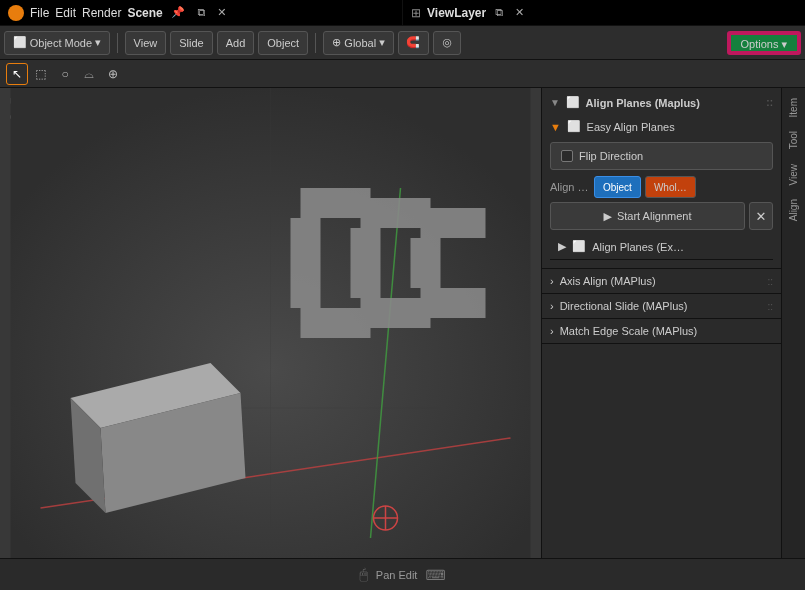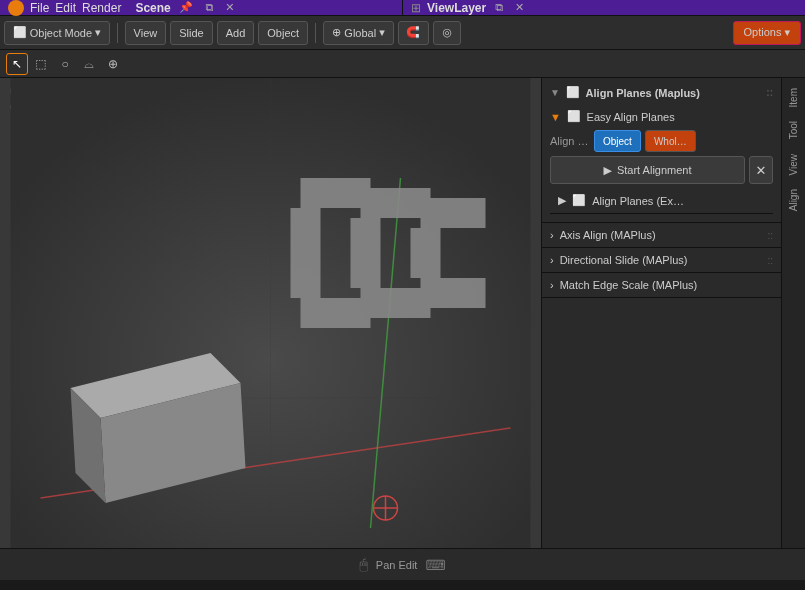--- a/index.html
+++ b/index.html
@@ -9,22 +9,22 @@
       background: #1a1a1a;
       font-family: 'Segoe UI', Arial, sans-serif;
       font-size: 12px;
       color: #cccccc;
       overflow: hidden;
     }
 
     
     .title-bars {
       display: flex;
-      height: 16px;
-      background: #4c1d95;
+      height: 26px;
+      background: #000000;
       border-bottom: 1px solid #111;
     }
     .title-bar {
       display: flex;
       align-items: center;
       padding: 0 8px;
       gap: 6px;
       color: #ccc;
       font-size: 12px;
     }
@@ -72,22 +72,22 @@
       padding: 3px 8px;
       cursor: pointer;
       height: 24px;
       display: flex;
       align-items: center;
       gap: 3px;
     }
     .separator { width: 1px; height: 20px; background: #555; margin: 0 3px; }
     .options-btn {
       margin-left: auto;
-      background: #c2410c;
-      border: 1px solid #be185d;
+      background: #15803d;
+      border: 4px solid #be185d;
       border-radius: 3px;
       color: #ccc;
       padding: 3px 10px;
       cursor: pointer;
       font-size: 11px;
       height: 24px;
     }
 
     
     .mode-row {
@@ -328,21 +328,21 @@
   </style>
 </head>
 <body>
 
 <div class="title-bars">
   <div class="title-bar scene">
     <span class="blender-icon"></span>
     <span>File</span>
     <span>Edit</span>
     <span>Render</span>
-    <span style="margin-left:8px; color:#ddd; font-weight:bold;">Scene</span>
+    <span style="color:#ddd; font-weight:bold;">Scene</span>
     <button class="icon-btn">📌</button>
     <button class="icon-btn">⧉</button>
     <button class="icon-btn">✕</button>
   </div>
   <div class="title-bar viewlayer">
     <span style="color:#888;">⊞</span>
     <span style="color:#ddd; font-weight:bold;">ViewLayer</span>
     <button class="icon-btn">⧉</button>
     <button class="icon-btn">✕</button>
   </div>
@@ -453,20 +453,24 @@
         <span class="drag-handle">::</span>
       </div>
 
       <div class="sub-panel">
         <div class="sub-panel-header">
           <span style="color:#e87d0d;">▼</span>
           <span style="color:#888;">⬜</span>
           <span>Easy Align Planes</span>
         </div>
 
+        <button class="flip-direction-btn">
+          <span class="checkbox-square"></span>
+          <span>Flip Direction</span>
+        </button>
 
         <div class="align-row">
           <span class="align-label">Align …</span>
           <button class="align-btn active">Object</button>
           <button class="align-btn">Whol…</button>
         </div>
 
         <div class="start-alignment-row">
           <button class="start-btn">
             <span>▶</span>

